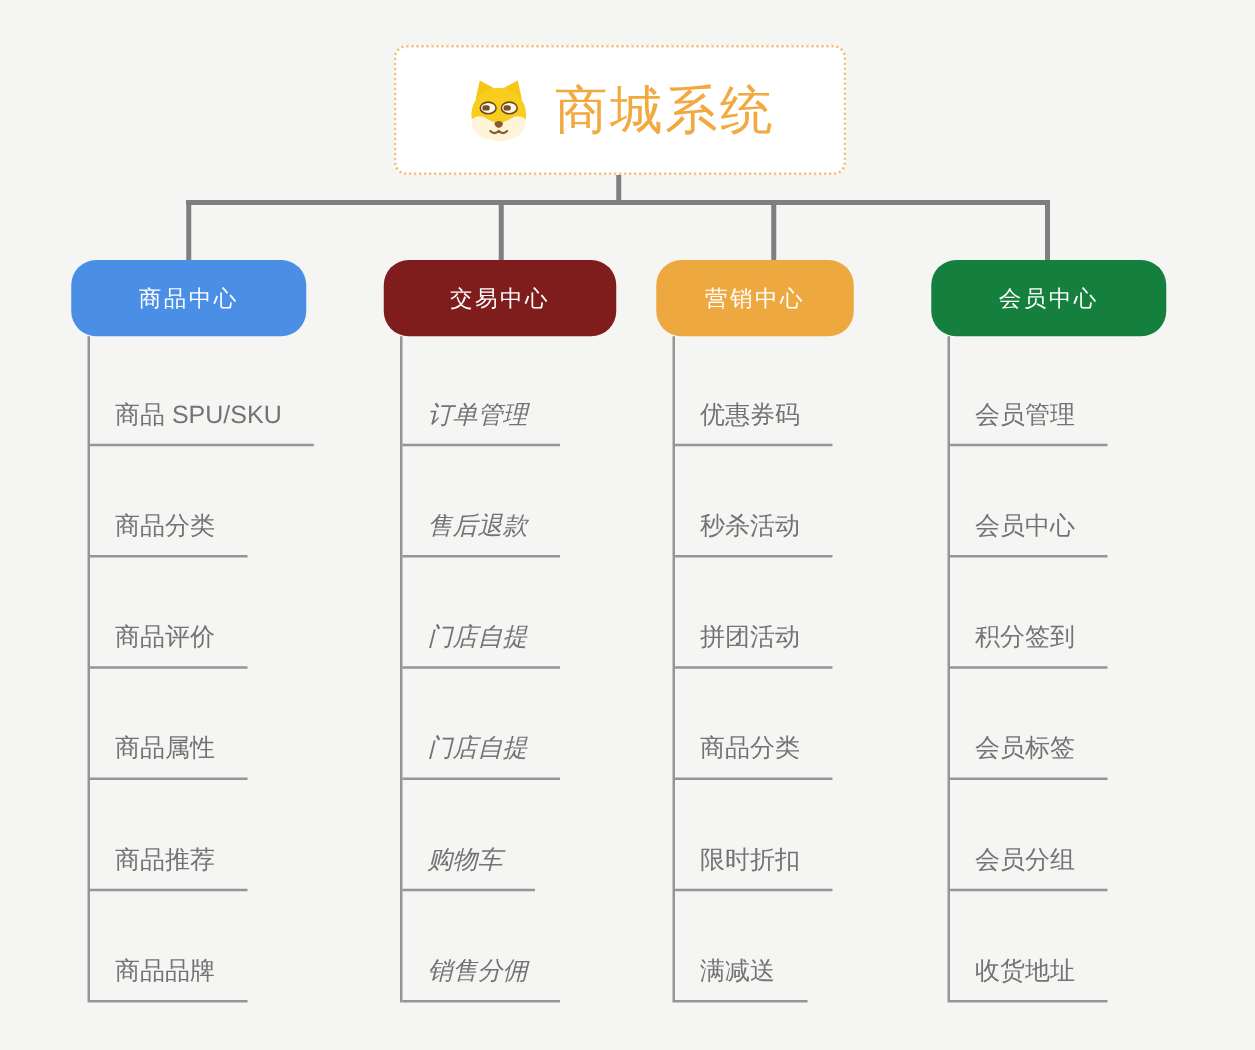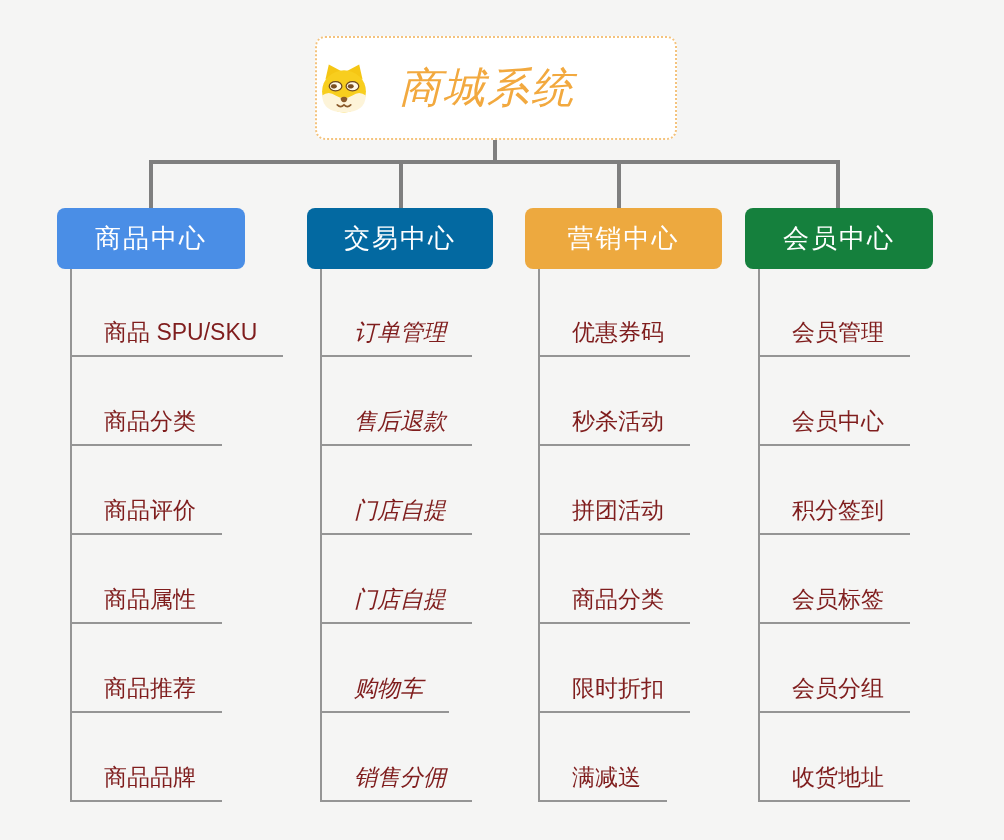--- a/index.html
+++ b/index.html
@@ -9,57 +9,57 @@
     font-family:"Liberation Sans","DejaVu Sans",sans-serif;
     position:relative;overflow:hidden;
   }
   .stage{position:absolute;left:0;top:0;width:1004px;height:840px;}
 
   
   .root-node{
     position:absolute;left:315px;top:36px;width:362px;height:104px;
     background:#ffffff;border:2px dotted #f4c37d;border-radius:10px;
     box-sizing:border-box;
-    display:flex;align-items:center;gap:28px;font-style:italic;
+    display:flex;align-items:center;justify-content:center;gap:18px;
   }
   .root-title{
     color:#f2a93f;font-size:42px;letter-spacing:2px;white-space:nowrap;
   }
   .dog{display:flex;align-items:center;}
 
   
   .conn{position:absolute;background:#7f7f7f;}
   .v-root{left:493px;top:140px;width:4px;height:24px;}
   .bus{left:149px;top:160px;width:691px;height:4px;}
   .v-b1{left:149px;top:160px;width:4px;height:48px;}
   .v-b2{left:399px;top:160px;width:4px;height:48px;}
   .v-b3{left:617px;top:160px;width:4px;height:48px;}
   .v-b4{left:836px;top:160px;width:4px;height:48px;}
 
   
   .branch{
-    position:absolute;top:208px;height:61px;border-radius:8px;
+    position:absolute;top:208px;height:61px;border-radius:20px;
     display:flex;align-items:center;justify-content:center;
-    color:#ffffff;font-size:26px;letter-spacing:2px;white-space:nowrap;
+    color:#ffffff;font-size:18px;letter-spacing:2px;white-space:nowrap;
   }
   .b1{left:57px;width:188px;background:#4a8ee6;}
-  .b2{left:307px;width:186px;background:#0369a1;}
-  .b3{left:525px;width:197px;background:#eda93f;}
+  .b2{left:307px;width:186px;background:#7f1d1d;}
+  .b3{left:525px;width:158px;background:#eda93f;}
   .b4{left:745px;width:188px;background:#15803d;}
 
   
   .col{
     position:absolute;top:269px;height:533px;
     border-left:2px solid #959595;
   }
   .c1{left:70px;} .c2{left:320px;font-style:italic;} .c3{left:538px;} .c4{left:758px;}
   .leaf{
     position:absolute;left:0;
-    font-size:23px;line-height:30px;color:#7f1d1d;white-space:nowrap;
-    padding:0 26px 8px 32px;
+    font-size:20px;line-height:30px;color:#737373;white-space:nowrap;
+    padding:0 26px 8px 20px;
     border-bottom:2px solid #959595;
     display:inline-block;
   }
   .r1{top:48px;} .r2{top:137px;} .r3{top:226px;}
   .r4{top:315px;} .r5{top:404px;} .r6{top:493px;}
 </style>
 </head>
 <body>
 
 <div class="stage">

